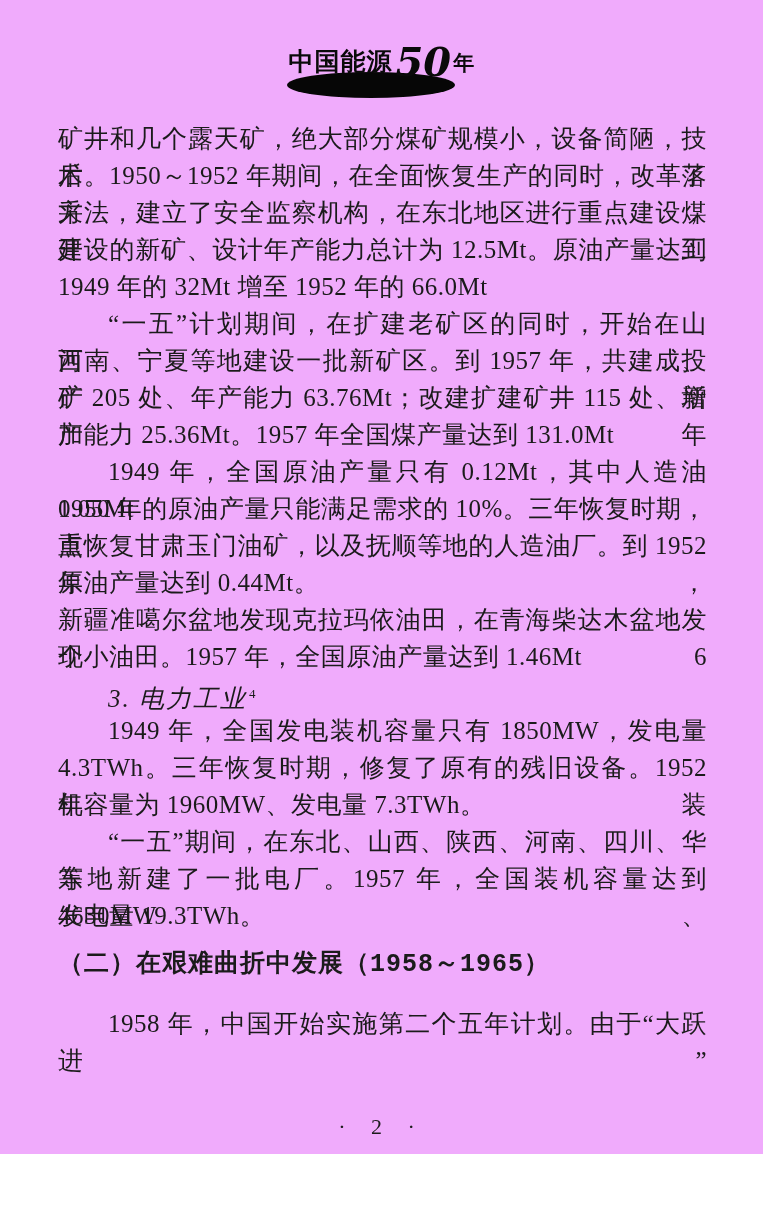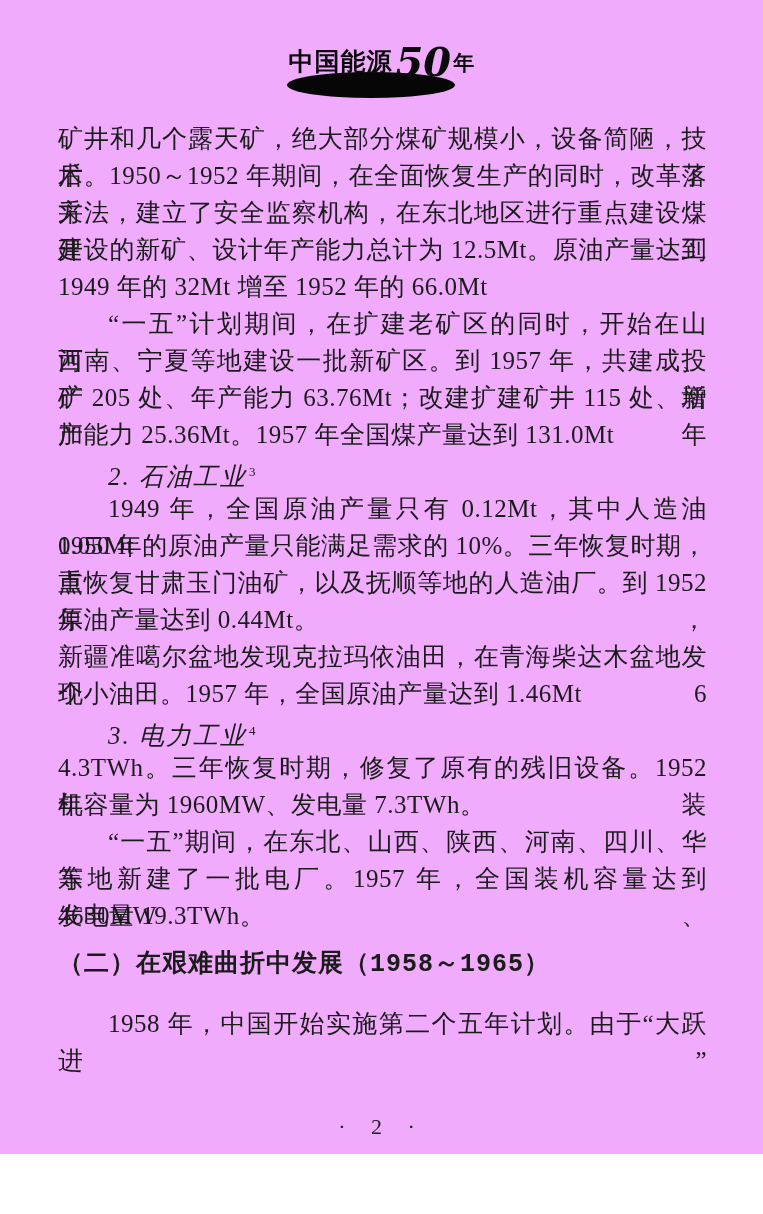--- a/index.html
+++ b/index.html
@@ -117,28 +117,28 @@
   <div class="content">
       <div class="line body justify"><span>矿井和几个露天矿，绝大部分煤矿规模小，设备简陋，技术落</span></div>
       <div class="line body justify"><span>后。1950～1952 年期间，在全面恢复生产的同时，改革了采煤</span></div>
       <div class="line body justify"><span>方法，建立了安全监察机构，在东北地区进行重点建设，开工</span></div>
       <div class="line body justify"><span>建设的新矿、设计年产能力总计为 12.5Mt。原油产量达到</span></div>
       <div class="line body"><span>1949 年的 32Mt 增至 1952 年的 66.0Mt</span></div>
       <div class="line body indent justify"><span>“一五”计划期间，在扩建老矿区的同时，开始在山西、</span></div>
       <div class="line body justify"><span>河南、宁夏等地建设一批新矿区。到 1957 年，共建成投产新</span></div>
       <div class="line body justify"><span>矿 205 处、年产能力 63.76Mt；改建扩建矿井 115 处、增加年</span></div>
       <div class="line body"><span>产能力 25.36Mt。1957 年全国煤产量达到 131.0Mt</span></div>
-      <div class="line subhead indent"><span>2. 石油工业</span><sup>3</sup></div>
       <div class="line body indent justify"><span>1949 年，全国原油产量只有 0.12Mt，其中人造油 0.05Mt</span></div>
       <div class="line body justify"><span>1950 年的原油产量只能满足需求的 10%。三年恢复时期，重</span></div>
       <div class="line body justify"><span>点恢复甘肃玉门油矿，以及抚顺等地的人造油厂。到 1952 年，</span></div>
       <div class="line body"><span>原油产量达到 0.44Mt。</span></div>
       <div class="line body justify"><span>新疆准噶尔盆地发现克拉玛依油田，在青海柴达木盆地发现 6</span></div>
       <div class="line body"><span>个小油田。1957 年，全国原油产量达到 1.46Mt</span></div>
       <div class="line subhead indent"><span>3. 电力工业</span><sup>4</sup></div>
+      <div class="line body indent justify"><span>1949 年，全国发电装机容量只有 1850MW，发电量</span></div>
       <div class="line body justify"><span>4.3TWh。三年恢复时期，修复了原有的残旧设备。1952 年装</span></div>
       <div class="line body"><span>机容量为 1960MW、发电量 7.3TWh。</span></div>
       <div class="line body indent justify"><span>“一五”期间，在东北、山西、陕西、河南、四川、华东</span></div>
       <div class="line body justify"><span>等地新建了一批电厂。1957 年，全国装机容量达到 4630MW、</span></div>
       <div class="line body"><span>发电量 19.3TWh。</span></div>
       <div class="line section-head"><span>（二）在艰难曲折中发展（1958～1965）</span></div>
       <div class="line body indent justify"><span>1958 年，中国开始实施第二个五年计划。由于“大跃进”</span></div>
     </div>
 
   <div class="footer">

